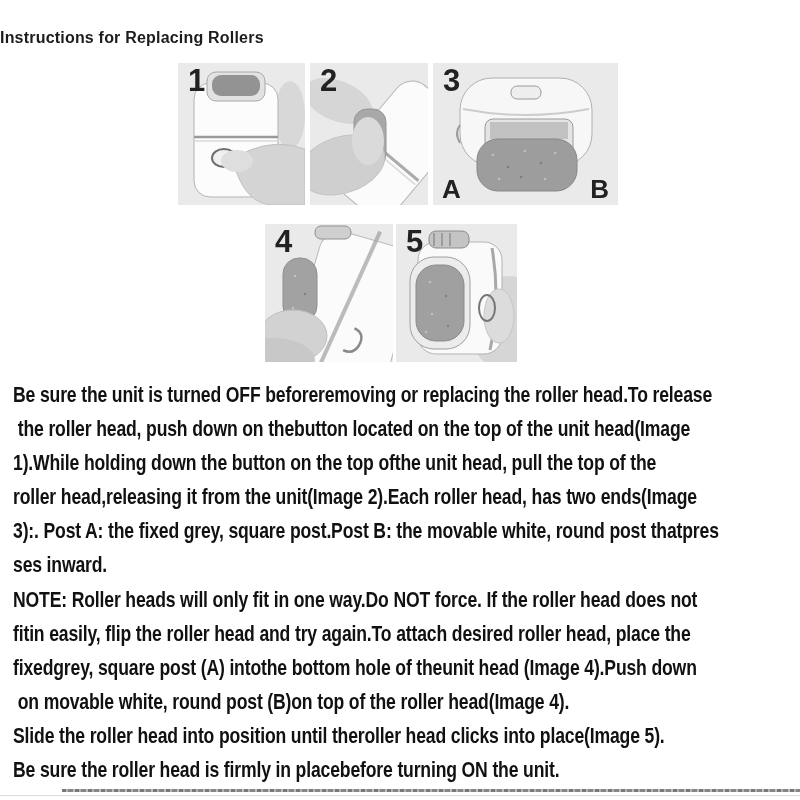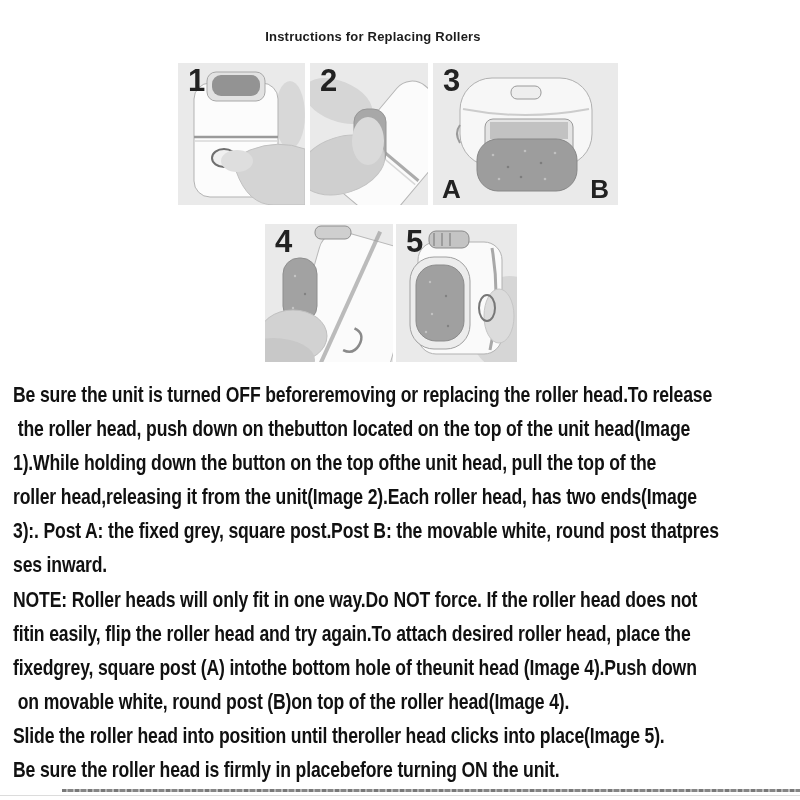--- a/index.html
+++ b/index.html
@@ -4,22 +4,22 @@
 <style>
   html,body{margin:0;padding:0;}
   body{
     width:800px;height:800px;position:relative;overflow:hidden;
     background:#ffffff;
     font-family:"Liberation Sans",sans-serif;
     color:#111;
   }
   .title{
     position:absolute;top:29px;left:0;width:746px;
-    text-align:center;
-    font-size:13px;font-weight:700;letter-spacing:.2px;color:#1c1c1c;
+    text-align:left;
+    font-size:16px;font-weight:700;letter-spacing:.2px;color:#1c1c1c;
   }
   .panel{position:absolute;background:#eaeaea;}
   .panel svg{position:absolute;left:0;top:0;width:100%;height:100%;}
   .fig-num{
     position:absolute;top:1px;left:10px;z-index:2;
     font-size:31px;font-weight:600;color:#222;line-height:1.1;
   }
   .post-label{
     position:absolute;bottom:1px;z-index:2;
     font-size:26px;font-weight:600;color:#222;line-height:1.1;

